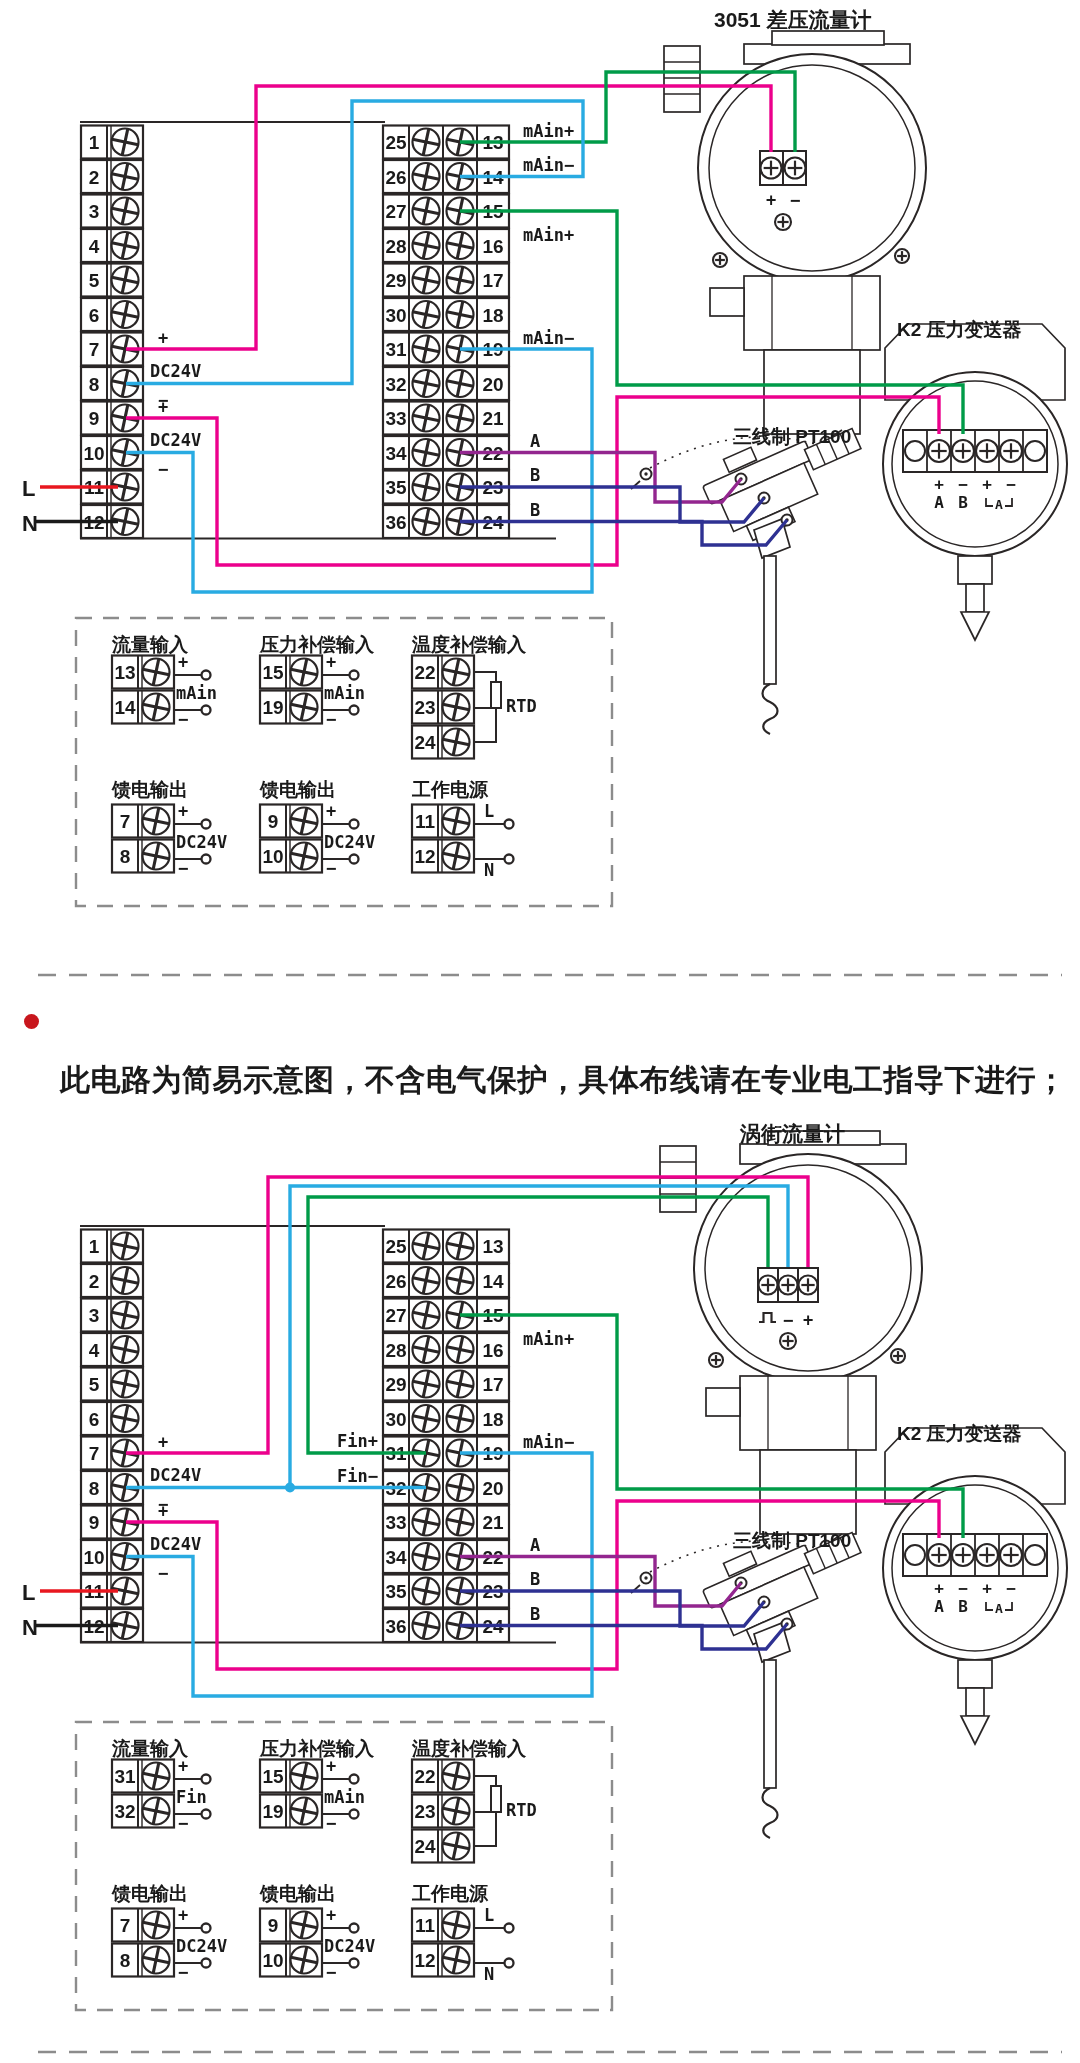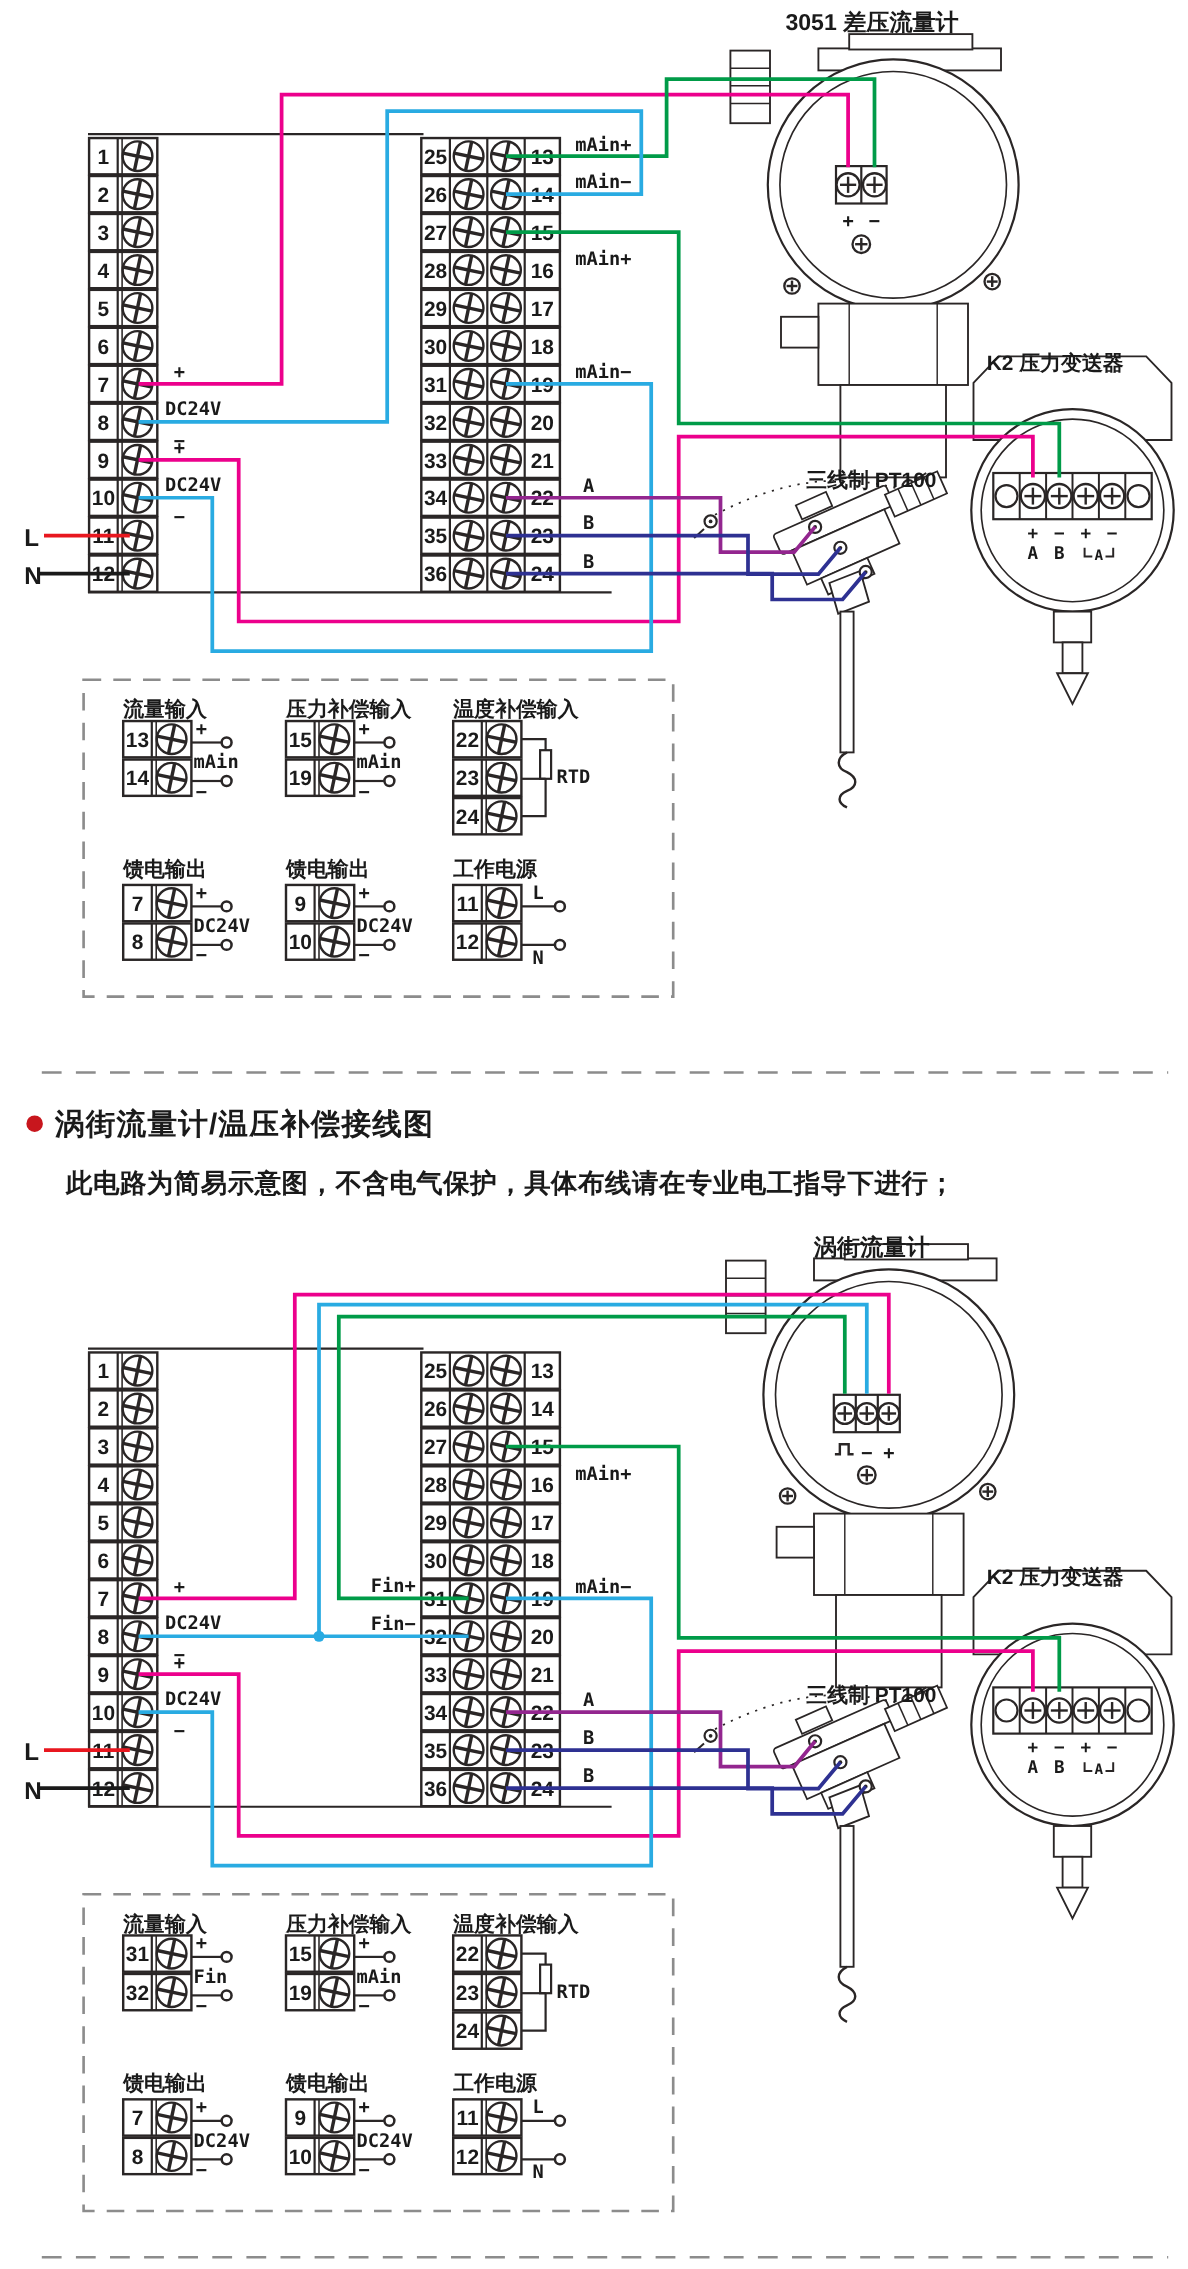--- a/index.html
+++ b/index.html
@@ -9,21 +9,21 @@
   svg text{fill:#1a1a1a;}
   .num   {font:700 19px "Liberation Sans",sans-serif;}
   .mono  {font:700 17px "DejaVu Sans Mono",monospace;}
   .mono16{font:700 16px "DejaVu Sans Mono",monospace;}
   .mono14{font:700 13px "DejaVu Sans Mono",monospace;}
   .cjk   {font:700 19px "Liberation Sans",sans-serif;}
   .cjk20 {font:700 21px "Liberation Sans",sans-serif;}
   .big   {font:700 22px "Liberation Sans",sans-serif;}
   .hdr-bullet{position:absolute;left:24px;top:1014px;width:15px;height:15px;border-radius:50%;}
   .hdr-title{position:absolute;left:50px;top:1004px;font-size:27px;font-weight:700;letter-spacing:1px;}
-  .hdr-sub{position:absolute;left:60px;top:1060px;font-size:24px;font-weight:700;letter-spacing:0.5px;}
+  .hdr-sub{position:absolute;left:60px;top:1060px;font-size:30px;font-weight:700;letter-spacing:0.5px;}
 </style>
 </head>
 <body>
 
 <div class="page">
   <svg id="scene" width="1080" height="2063" viewBox="0 0 1080 2063">
       <g>
         <line x1="80" y1="122" x2="385" y2="122" stroke="#2A2626" stroke-width="2"></line>
         <line x1="80" y1="538.5" x2="556" y2="538.5" stroke="#2A2626" stroke-width="2"></line>
         <rect x="81" y="125.5" width="62" height="33" stroke="#2A2626" stroke-width="2.2" fill="#fff"></rect>
@@ -1038,15 +1038,14 @@
         <text x="425" y="1967" class="num" text-anchor="middle">12</text>
         <line x1="474" y1="1928" x2="504" y2="1928" stroke="#2A2626" stroke-width="2"></line>
         <circle cx="509" cy="1928" r="4.5" stroke="#2A2626" stroke-width="2.3" fill="#fff"></circle>
         <line x1="474" y1="1963" x2="504" y2="1963" stroke="#2A2626" stroke-width="2"></line>
         <circle cx="509" cy="1963" r="4.5" stroke="#2A2626" stroke-width="2.3" fill="#fff"></circle>
         <text x="484" y="1921" class="mono">L</text>
         <text x="484" y="1980" class="mono">N</text>
       </g>
     </svg>
   <span class="hdr-bullet" id="hdr-bullet" style="background: rgb(200, 22, 29);"></span>
-  <div class="hdr-title">涡街流量计/温压补偿接线图</div>
   <div class="hdr-sub">此电路为简易示意图，不含电气保护，具体布线请在专业电工指导下进行；</div>
 </div>
 
 </body></html>

